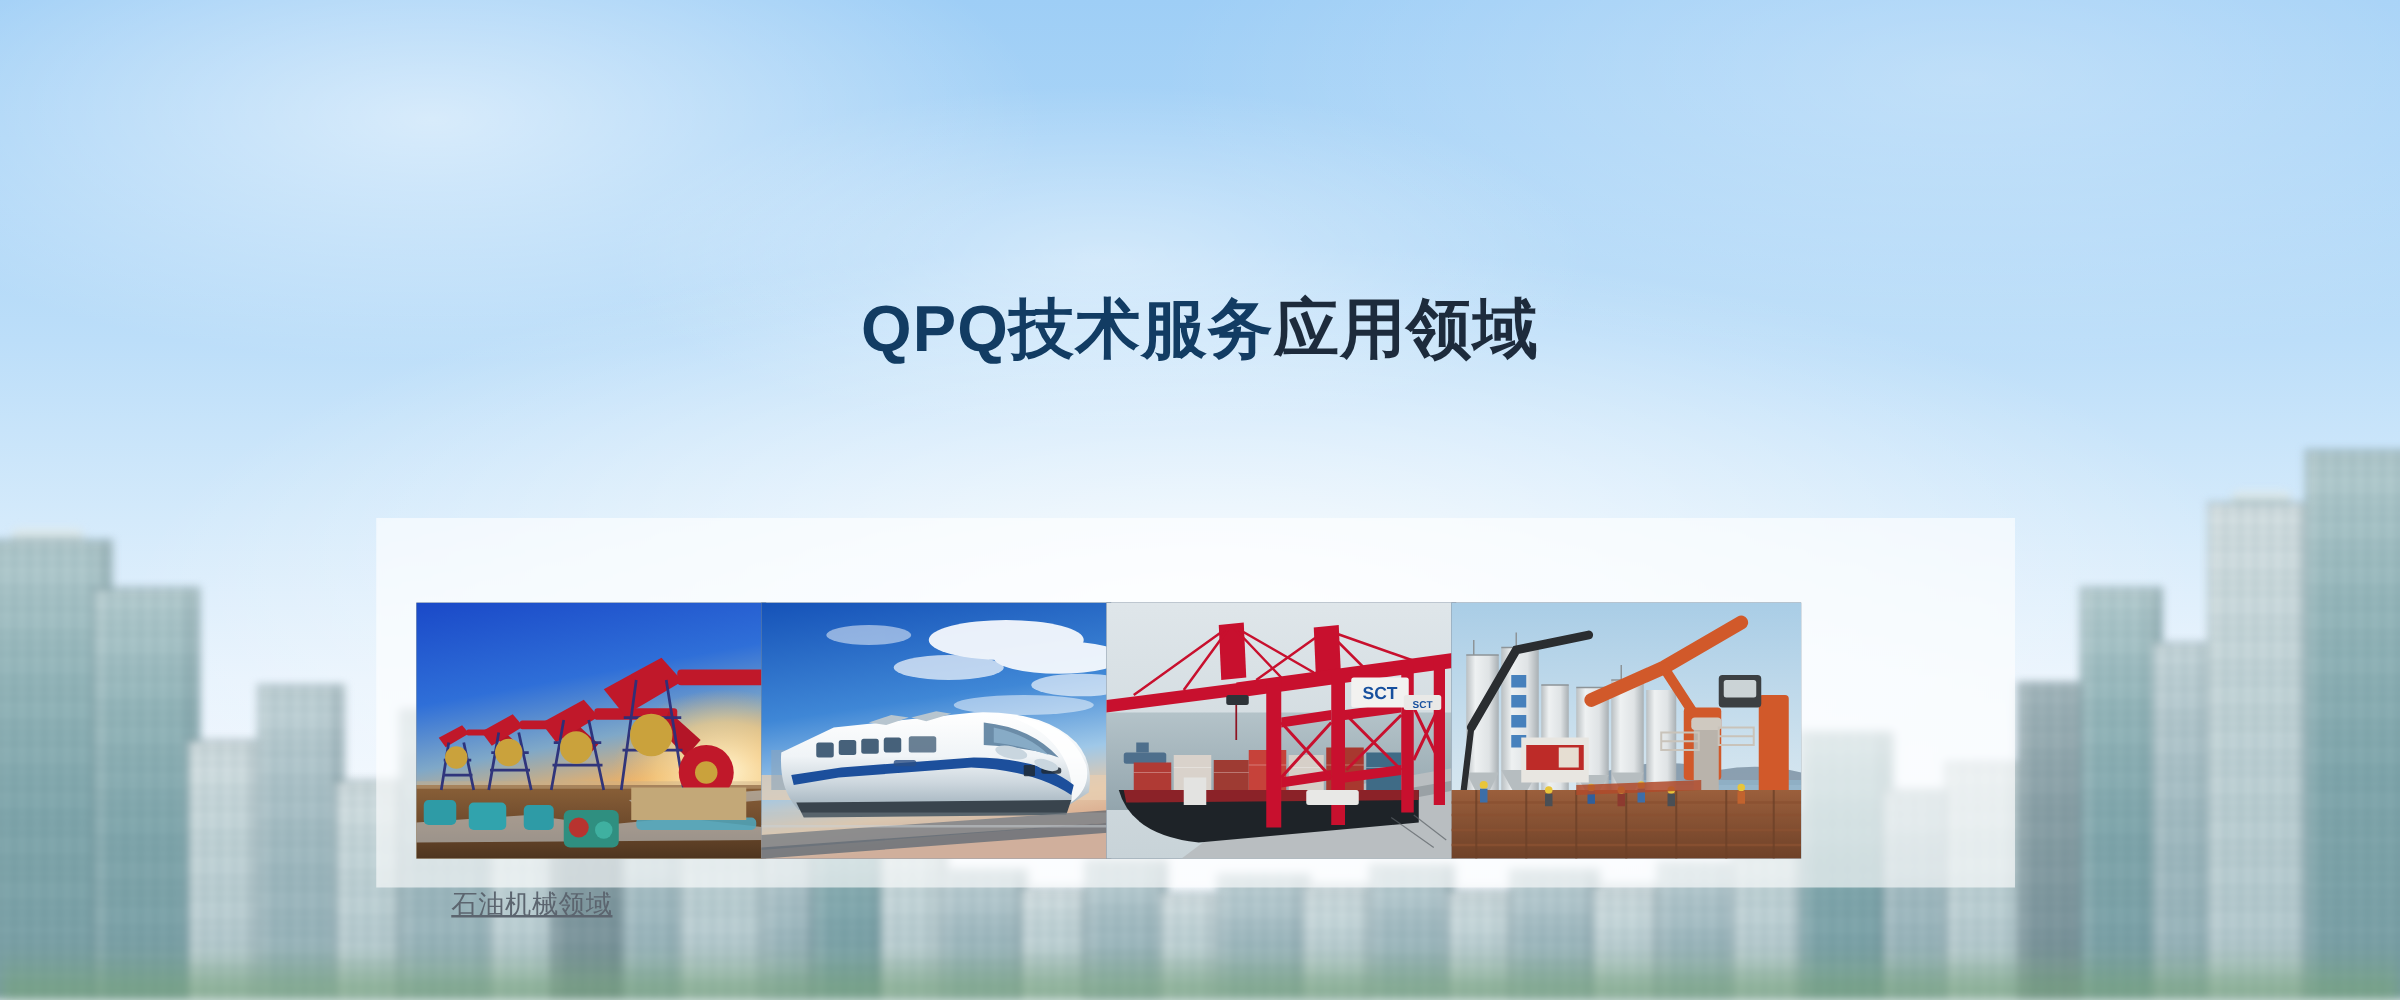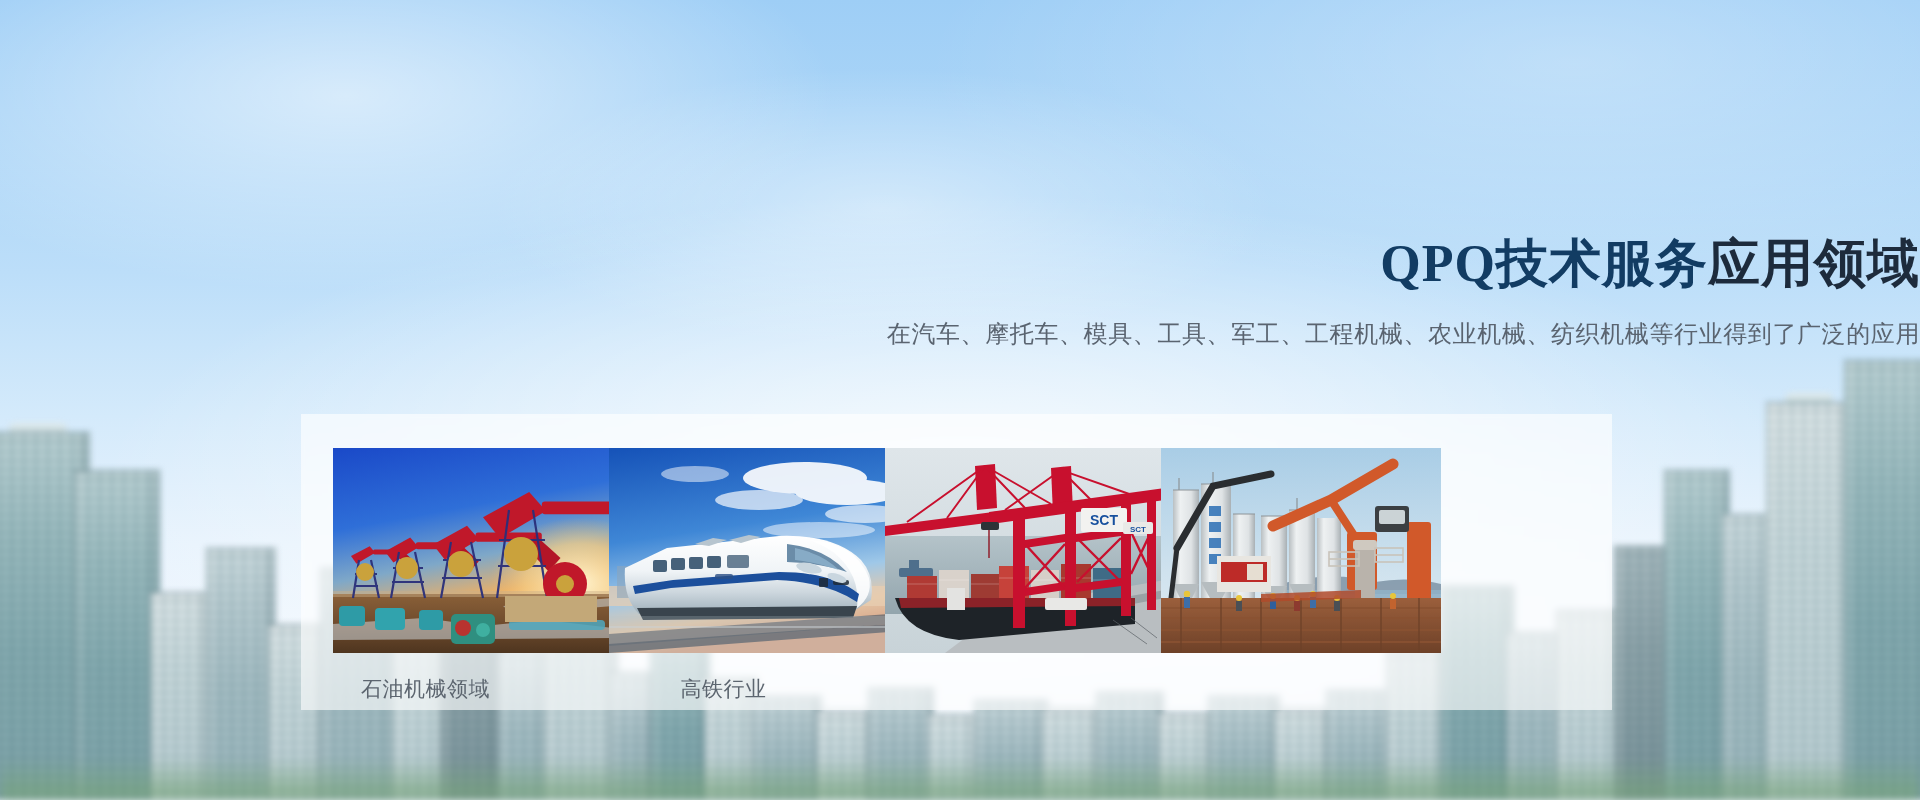--- a/index.html
+++ b/index.html
@@ -40,50 +40,50 @@
       repeating-linear-gradient(90deg, rgba(70,105,115,.22) 0 4px, rgba(255,255,255,.10) 4px 12px);
     opacity:.85;
   }
   .roof { position:absolute; top:-9px; left:22%; width:56%; height:12px; border-radius:6px 6px 0 0;
           background:linear-gradient(180deg,#e6eff0,#b9ced3); }
   .grass { position:absolute; left:0; right:0; bottom:0; height:42px;
            background:linear-gradient(180deg, rgba(150,185,150,.0), rgba(120,165,120,.75));
            filter:blur(5px); }
 
   
-  .headings { position:absolute; left:0; right:0; top:0; text-align:right;font-family:Liberation Serif, serif; }
+  .headings { position:absolute; left:0; right:0; top:0; text-align:center; }
   .page-title {
     margin-top:238px;
     font-size:52px; font-weight:700; letter-spacing:1px;
     color:#1d2b3c; line-height:1;
   }
   .page-title .tq { color:#123c63; }
   .page-subtitle {
     margin-top:28px;
     font-size:24px; color:#5a6470; letter-spacing:.6px;
   }
 
   
   .panel {
     position:absolute; left:301px; top:414px; width:1311px; height:296px;
     background:rgba(255,255,255,.62);
     backdrop-filter:blur(2px);
   }
   .cards { position:absolute; left:32px; top:34px; display:flex; gap:47px; }
-  .card { width:229px; }
+  .card { width:229px;margin-top:34px; }
   .card-thumb {
     width:280px; height:205px; overflow:hidden; position:relative;
     background:#789; display:block;
   }
   .card-thumb > svg { display:block; width:280px; height:205px; }
   .card-label {
     margin-top:22px; text-align:center;
     font-size:21px; color:#5c656f; letter-spacing:.5px;
   }
-  .card:first-child .card-label { text-align:left; padding-left:28px; }
+  .card:first-child .card-label { text-align:left; padding-left:28px;text-decoration:underline; }
 </style>
 </head>
 <body>
 
 <div class="scene">
   <div class="sky"></div>
 
   <div class="city">
 
     <div class="bld teal" style="left:-14px;  width:104px; height:368px;">
@@ -126,21 +126,20 @@
       </div>
     <div class="bld teal" style="left:1844px; width:92px;  height:440px;"></div>
     <div class="grass"></div>
   </div>
 </div>
 
 <div class="headings">
   <h1 class="page-title">
     <span class="tq">QPQ技术服务</span><span class="td">应用领域</span>
   </h1>
-  <p class="page-subtitle">在汽车、摩托车、模具、工具、军工、工程机械、农业机械、纺织机械等行业得到了广泛的应用</p>
 </div>
 
 <div class="panel">
   <div class="cards">
 
     <div class="card">
       <div class="card-thumb">
         <svg viewBox="0 0 280 205" preserveAspectRatio="none" aria-hidden="true">
           <defs>
             <linearGradient id="oilsky" x1="0" y1="0" x2="0.25" y2="1">
@@ -299,21 +298,20 @@
 
           <path d="M0 186 L280 166 L280 176 L0 198 Z" fill="#6d6f72" opacity=".85"></path>
           <path d="M0 196 L280 176 L280 184 L0 205 Z" fill="#49505a" opacity=".8"></path>
           <g opacity=".5" fill="#cfd6da">
             <rect x="0" y="178" width="280" height="2"></rect>
           </g>
 
           <rect y="168" width="280" height="37" fill="#b9c4cb" opacity=".25"></rect>
         </svg>
       </div>
-      <div class="card-label">高铁行业</div>
     </div>
 
     <div class="card">
       <div class="card-thumb">
         <svg viewBox="0 0 280 205" preserveAspectRatio="none" aria-hidden="true">
           <defs>
             <linearGradient id="hazesky" x1="0" y1="0" x2="0" y2="1">
               <stop offset="0%" stop-color="#dfe6ea"></stop>
               <stop offset="100%" stop-color="#c8d3d8"></stop>
             </linearGradient>

